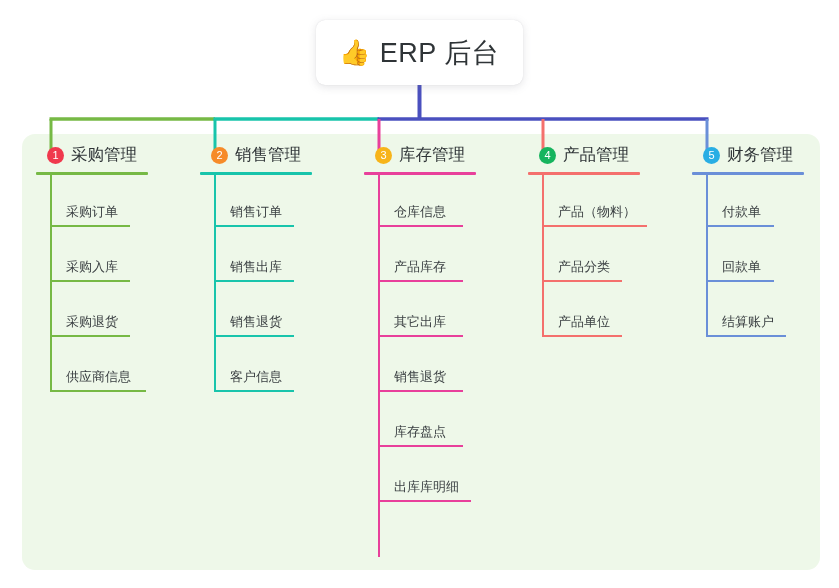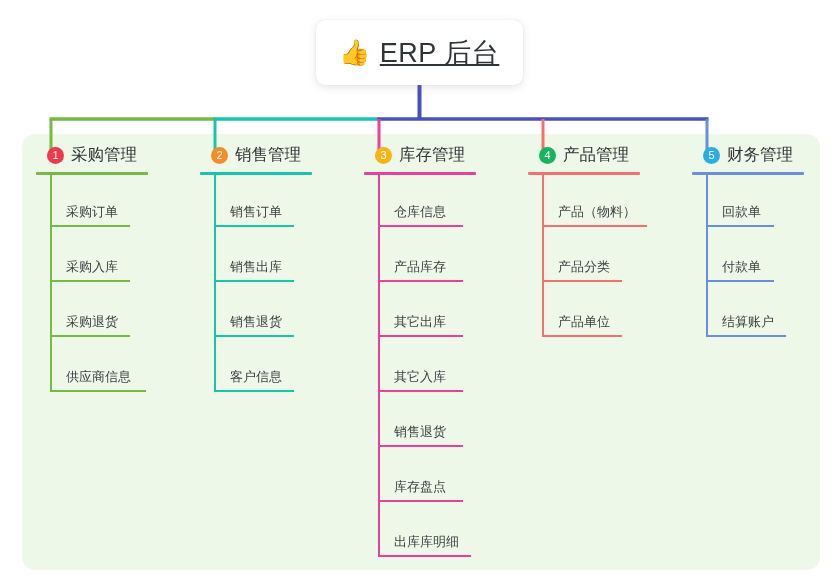--- a/index.html
+++ b/index.html
@@ -38,21 +38,20 @@
   #root-emoji {
     font-size: 25px;
     line-height: 1;
     font-family: "DejaVu Sans", sans-serif;
   }
   #root-title {
     font-size: 27px;
     color: #2f3437;
     letter-spacing: 0.5px;
     white-space: nowrap;
-    text-decoration: underline;
   }
 
   
   #connectors {
     position: absolute;
     left: 0; top: 0;
     width: 839px; height: 588px;
     z-index: 1;
     pointer-events: none;
   }
@@ -230,24 +229,20 @@
           </div>
           <div class="item">
             <span class="item-label">产品库存</span>
             <div class="item-rule" style="background: rgb(232, 64, 155); width: 85px;"></div>
           </div>
           <div class="item">
             <span class="item-label">其它出库</span>
             <div class="item-rule" style="background: rgb(232, 64, 155); width: 85px;"></div>
           </div>
           <div class="item">
-            <span class="item-label">其它入库</span>
-            <div class="item-rule" style="background: rgb(232, 64, 155); width: 85px;"></div>
-          </div>
-          <div class="item">
             <span class="item-label">销售退货</span>
             <div class="item-rule" style="background: rgb(232, 64, 155); width: 85px;"></div>
           </div>
           <div class="item">
             <span class="item-label">库存盘点</span>
             <div class="item-rule" style="background: rgb(232, 64, 155); width: 85px;"></div>
           </div>
           <div class="item">
             <span class="item-label">出库库明细</span>
             <div class="item-rule" style="background: rgb(232, 64, 155); width: 93px;"></div>
@@ -278,28 +273,28 @@
       </div>
       <div class="col" style="left: 692px;">
         <div class="col-head">
           <span class="badge" style="background: rgb(41, 174, 228);">5</span>
           <span class="col-title">财务管理</span>
         </div>
         <div class="head-rule" style="background: rgb(106, 143, 216); width: 112px;"></div>
         <div class="col-body" style="height: 165px;">
           <div class="spine" style="background: rgb(106, 143, 216); height: 162px;"></div>
           <div class="item">
+            <span class="item-label">付款单</span>
+            <div class="item-rule" style="background: rgb(106, 143, 216); width: 68px;"></div>
+          </div>
+          <div class="item">
             <span class="item-label">回款单</span>
             <div class="item-rule" style="background: rgb(106, 143, 216); width: 68px;"></div>
           </div>
           <div class="item">
-            <span class="item-label">付款单</span>
-            <div class="item-rule" style="background: rgb(106, 143, 216); width: 68px;"></div>
-          </div>
-          <div class="item">
             <span class="item-label">结算账户</span>
             <div class="item-rule" style="background: rgb(106, 143, 216); width: 80px;"></div>
           </div>
         </div>
       </div>
     </div>
 
 </div>
 
 </body></html>

